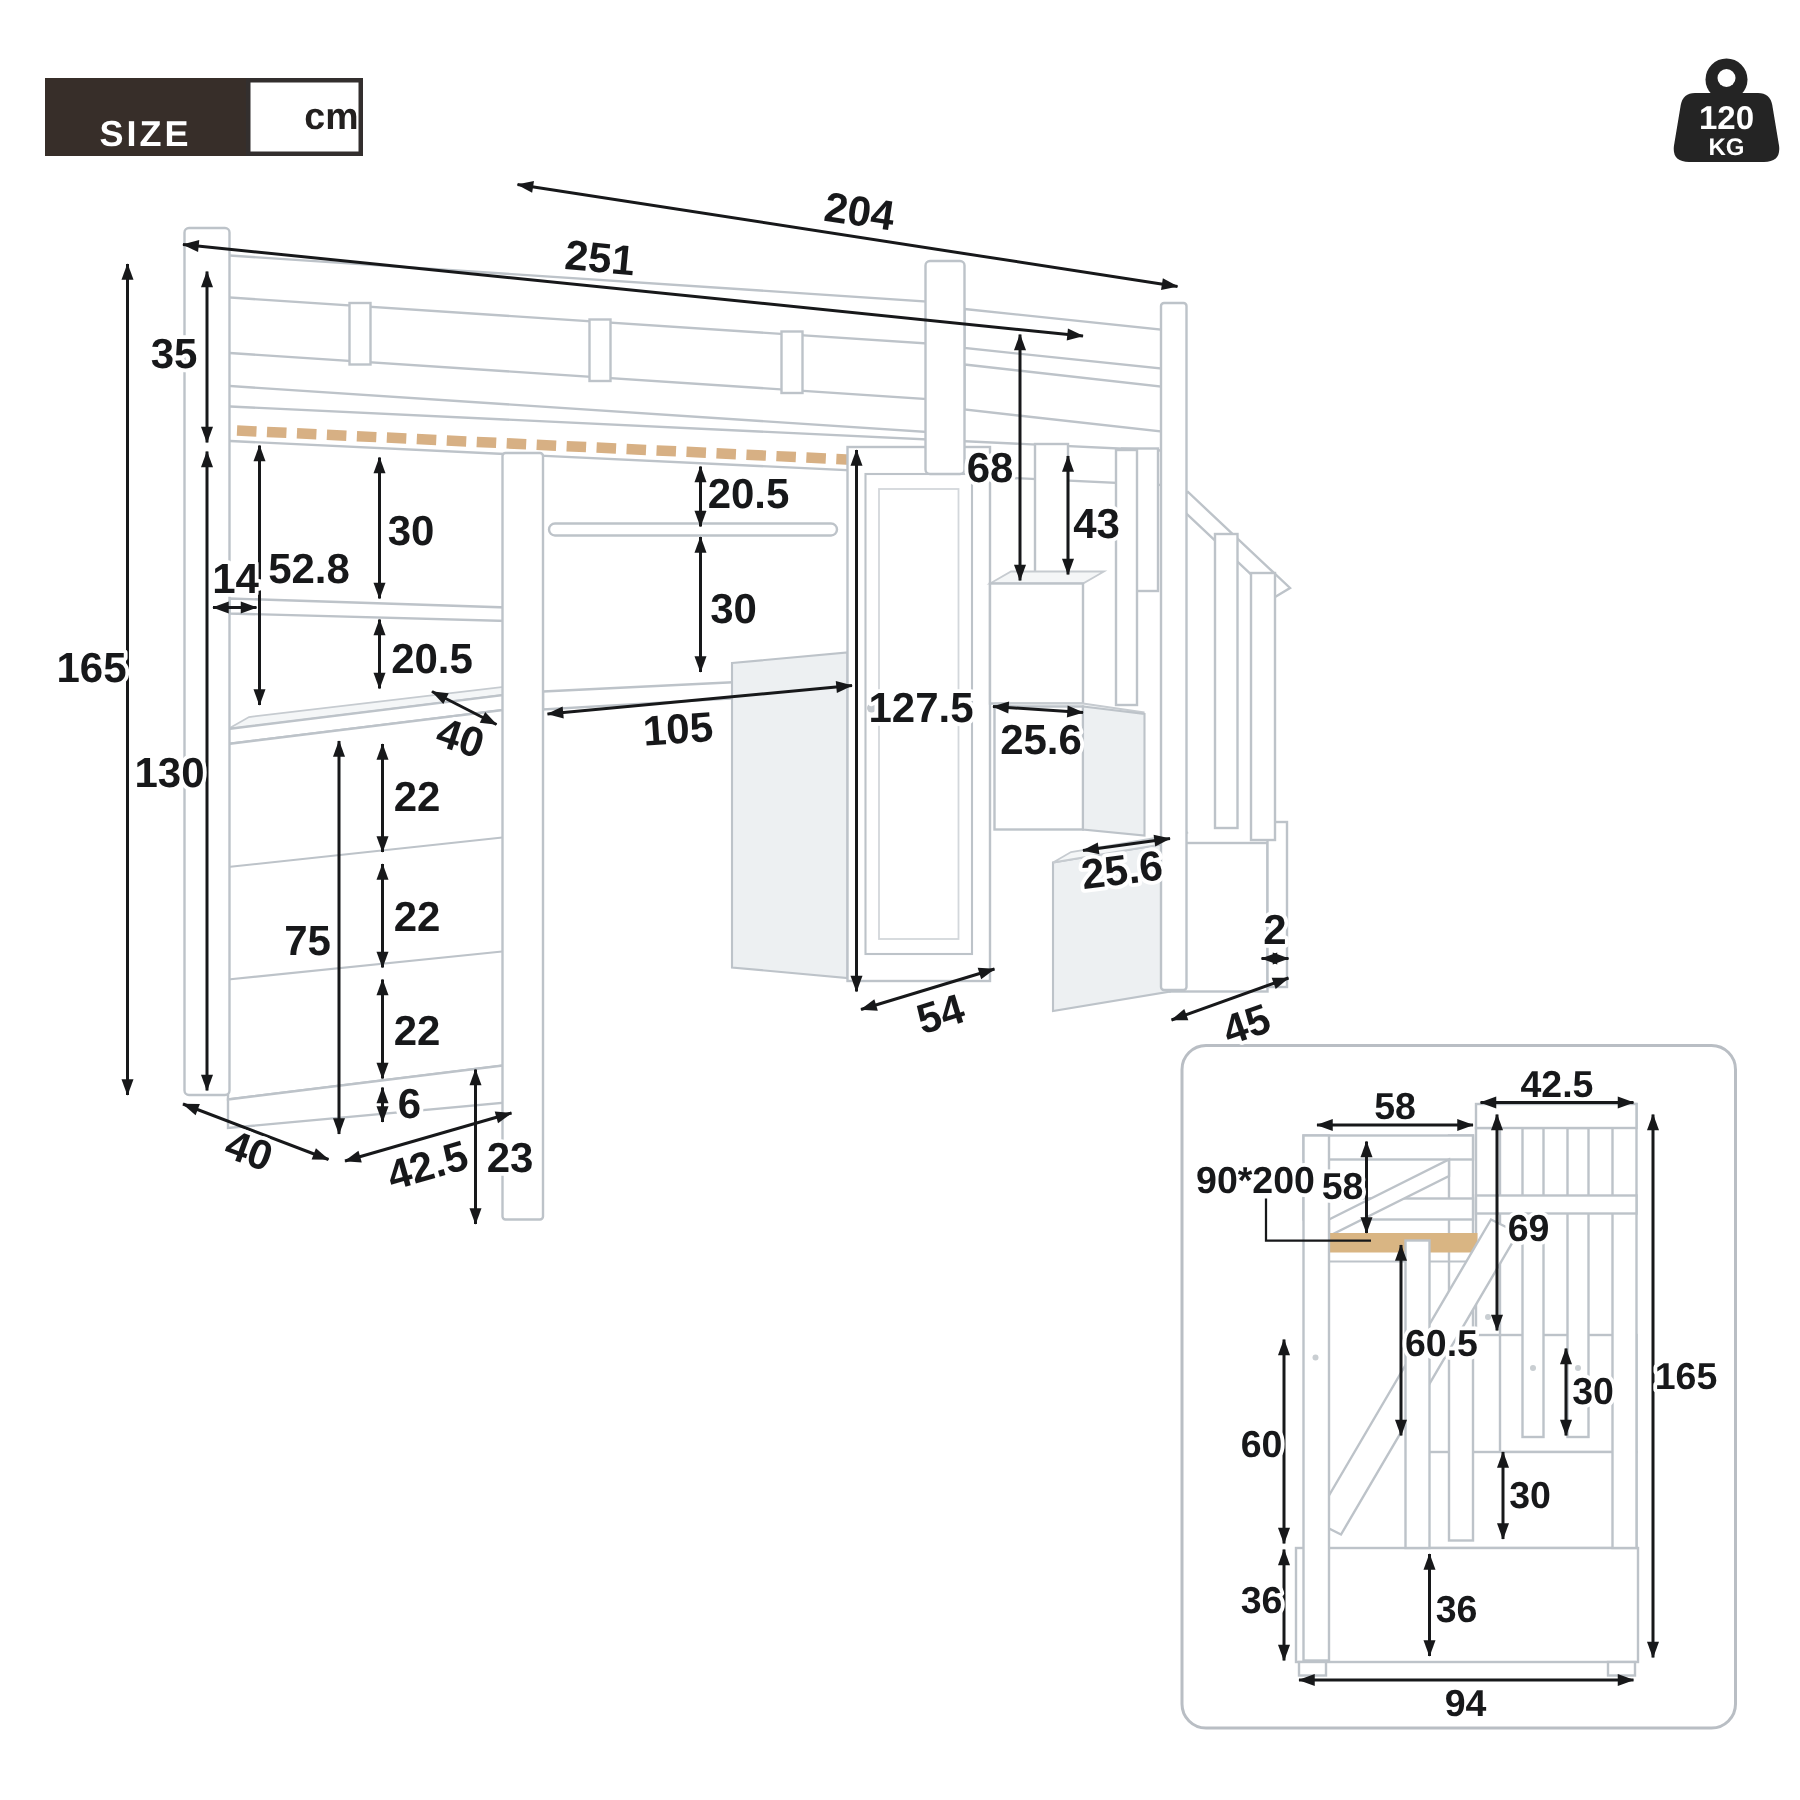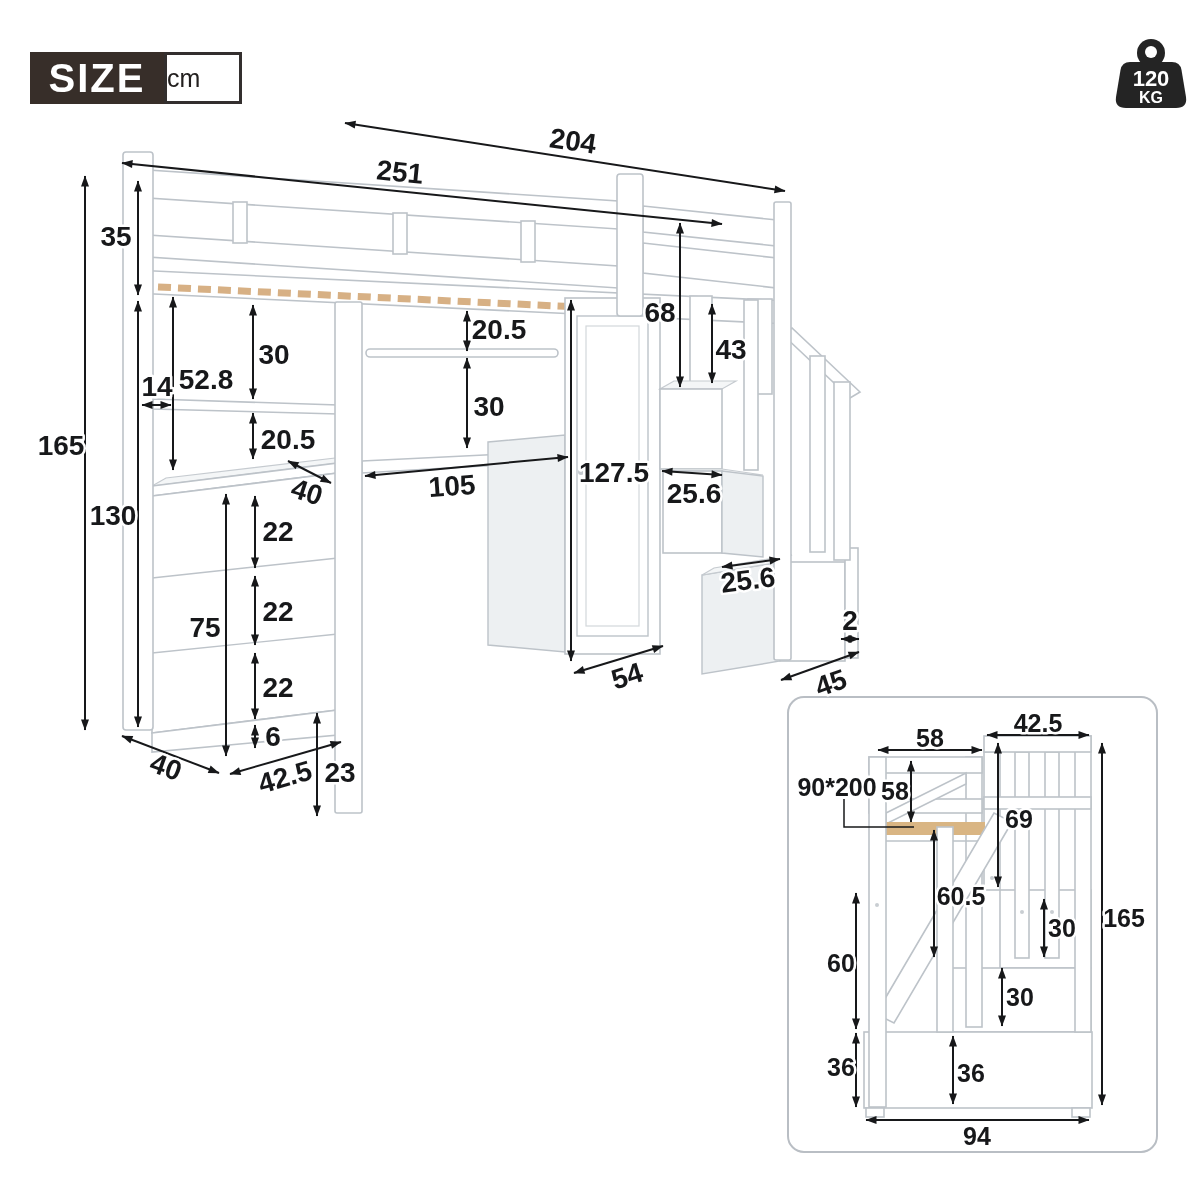--- a/index.html
+++ b/index.html
@@ -1,22 +1,22 @@
 <!DOCTYPE html>
 <html><head>
 <meta charset="utf-8">
 <style>
   html,body{margin:0;padding:0;background:#fff;}
   body{width:1200px;height:1200px;font-family:"Liberation Sans",sans-serif;position:relative;}
   .canvas{position:absolute;inset:0;width:1200px;height:1200px;background:#fff;}
   .size-tag{position:absolute;left:30px;top:52px;display:flex;height:52px;}
-  .size-box{width:134px;background:#372e29;color:#fff;display:flex;align-items:center;justify-content:center;
-            font-size:40px;font-weight:bold;letter-spacing:2px;}
+  .size-box{width:134px;background:#372e29;color:#fff;display:flex;align-items:flex-end;justify-content:center;
+            font-size:24px;font-weight:bold;letter-spacing:2px;}
   .unit-box{width:72px;background:#fff;border:3px solid #332f2e;color:#23201f;display:flex;align-items:center;
-            justify-content:flex-start;font-size:25px;font-weight:normal;}
+            justify-content:flex-end;font-size:25px;font-weight:bold;}
   svg{position:absolute;left:0;top:0;}
   .w{fill:#ffffff;stroke:#bdc3c9;stroke-width:1.6;}
   .s{fill:#edf0f2;stroke:#bdc3c9;stroke-width:1.4;}
   .t{fill:#f4f6f7;stroke:#c6cbd0;stroke-width:1.2;}
   .ln{stroke:#bdc3c9;stroke-width:1.4;fill:none;}
   .ln2{stroke:#d3d7db;stroke-width:1.2;fill:none;}
   .slat{stroke:#d7b084;stroke-width:7;stroke-dasharray:13 7;fill:none;}
   .panel{fill:#ffffff;stroke:#b9bec4;stroke-width:2;}
   .dimline{stroke:#17181a;stroke-width:2;fill:none;}
   .leaderline{stroke:#17181a;stroke-width:1.5;fill:none;}

